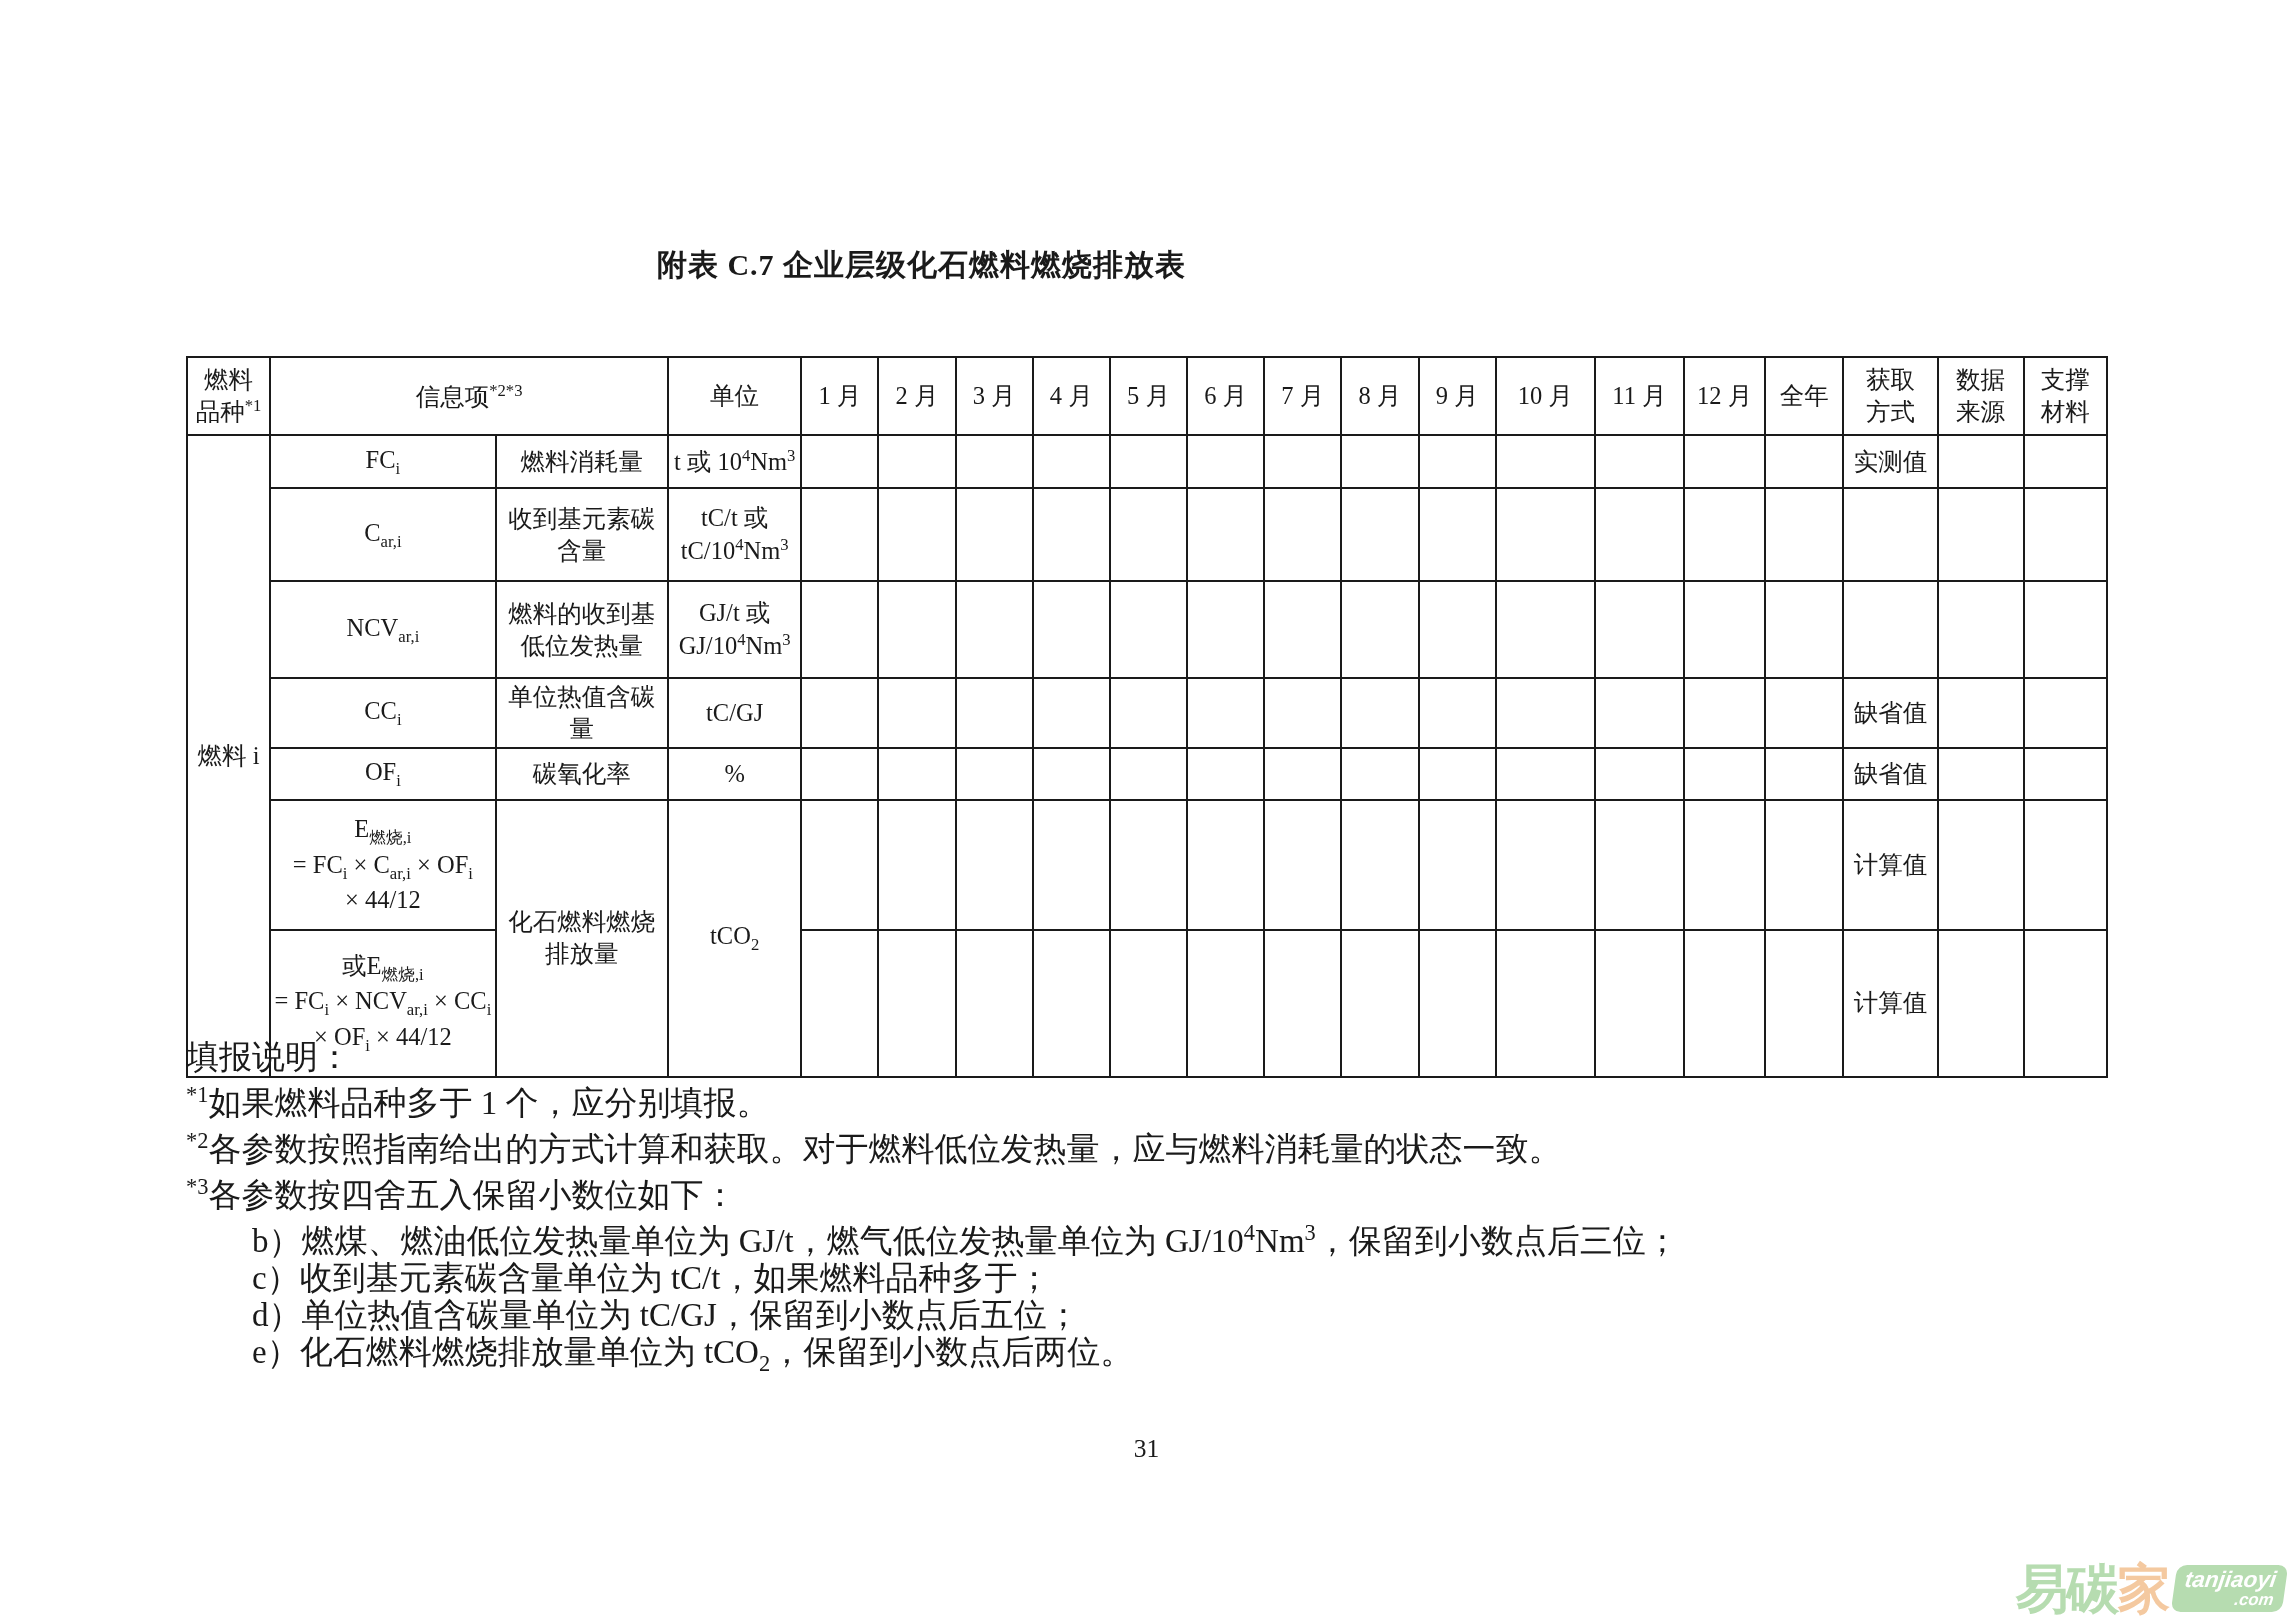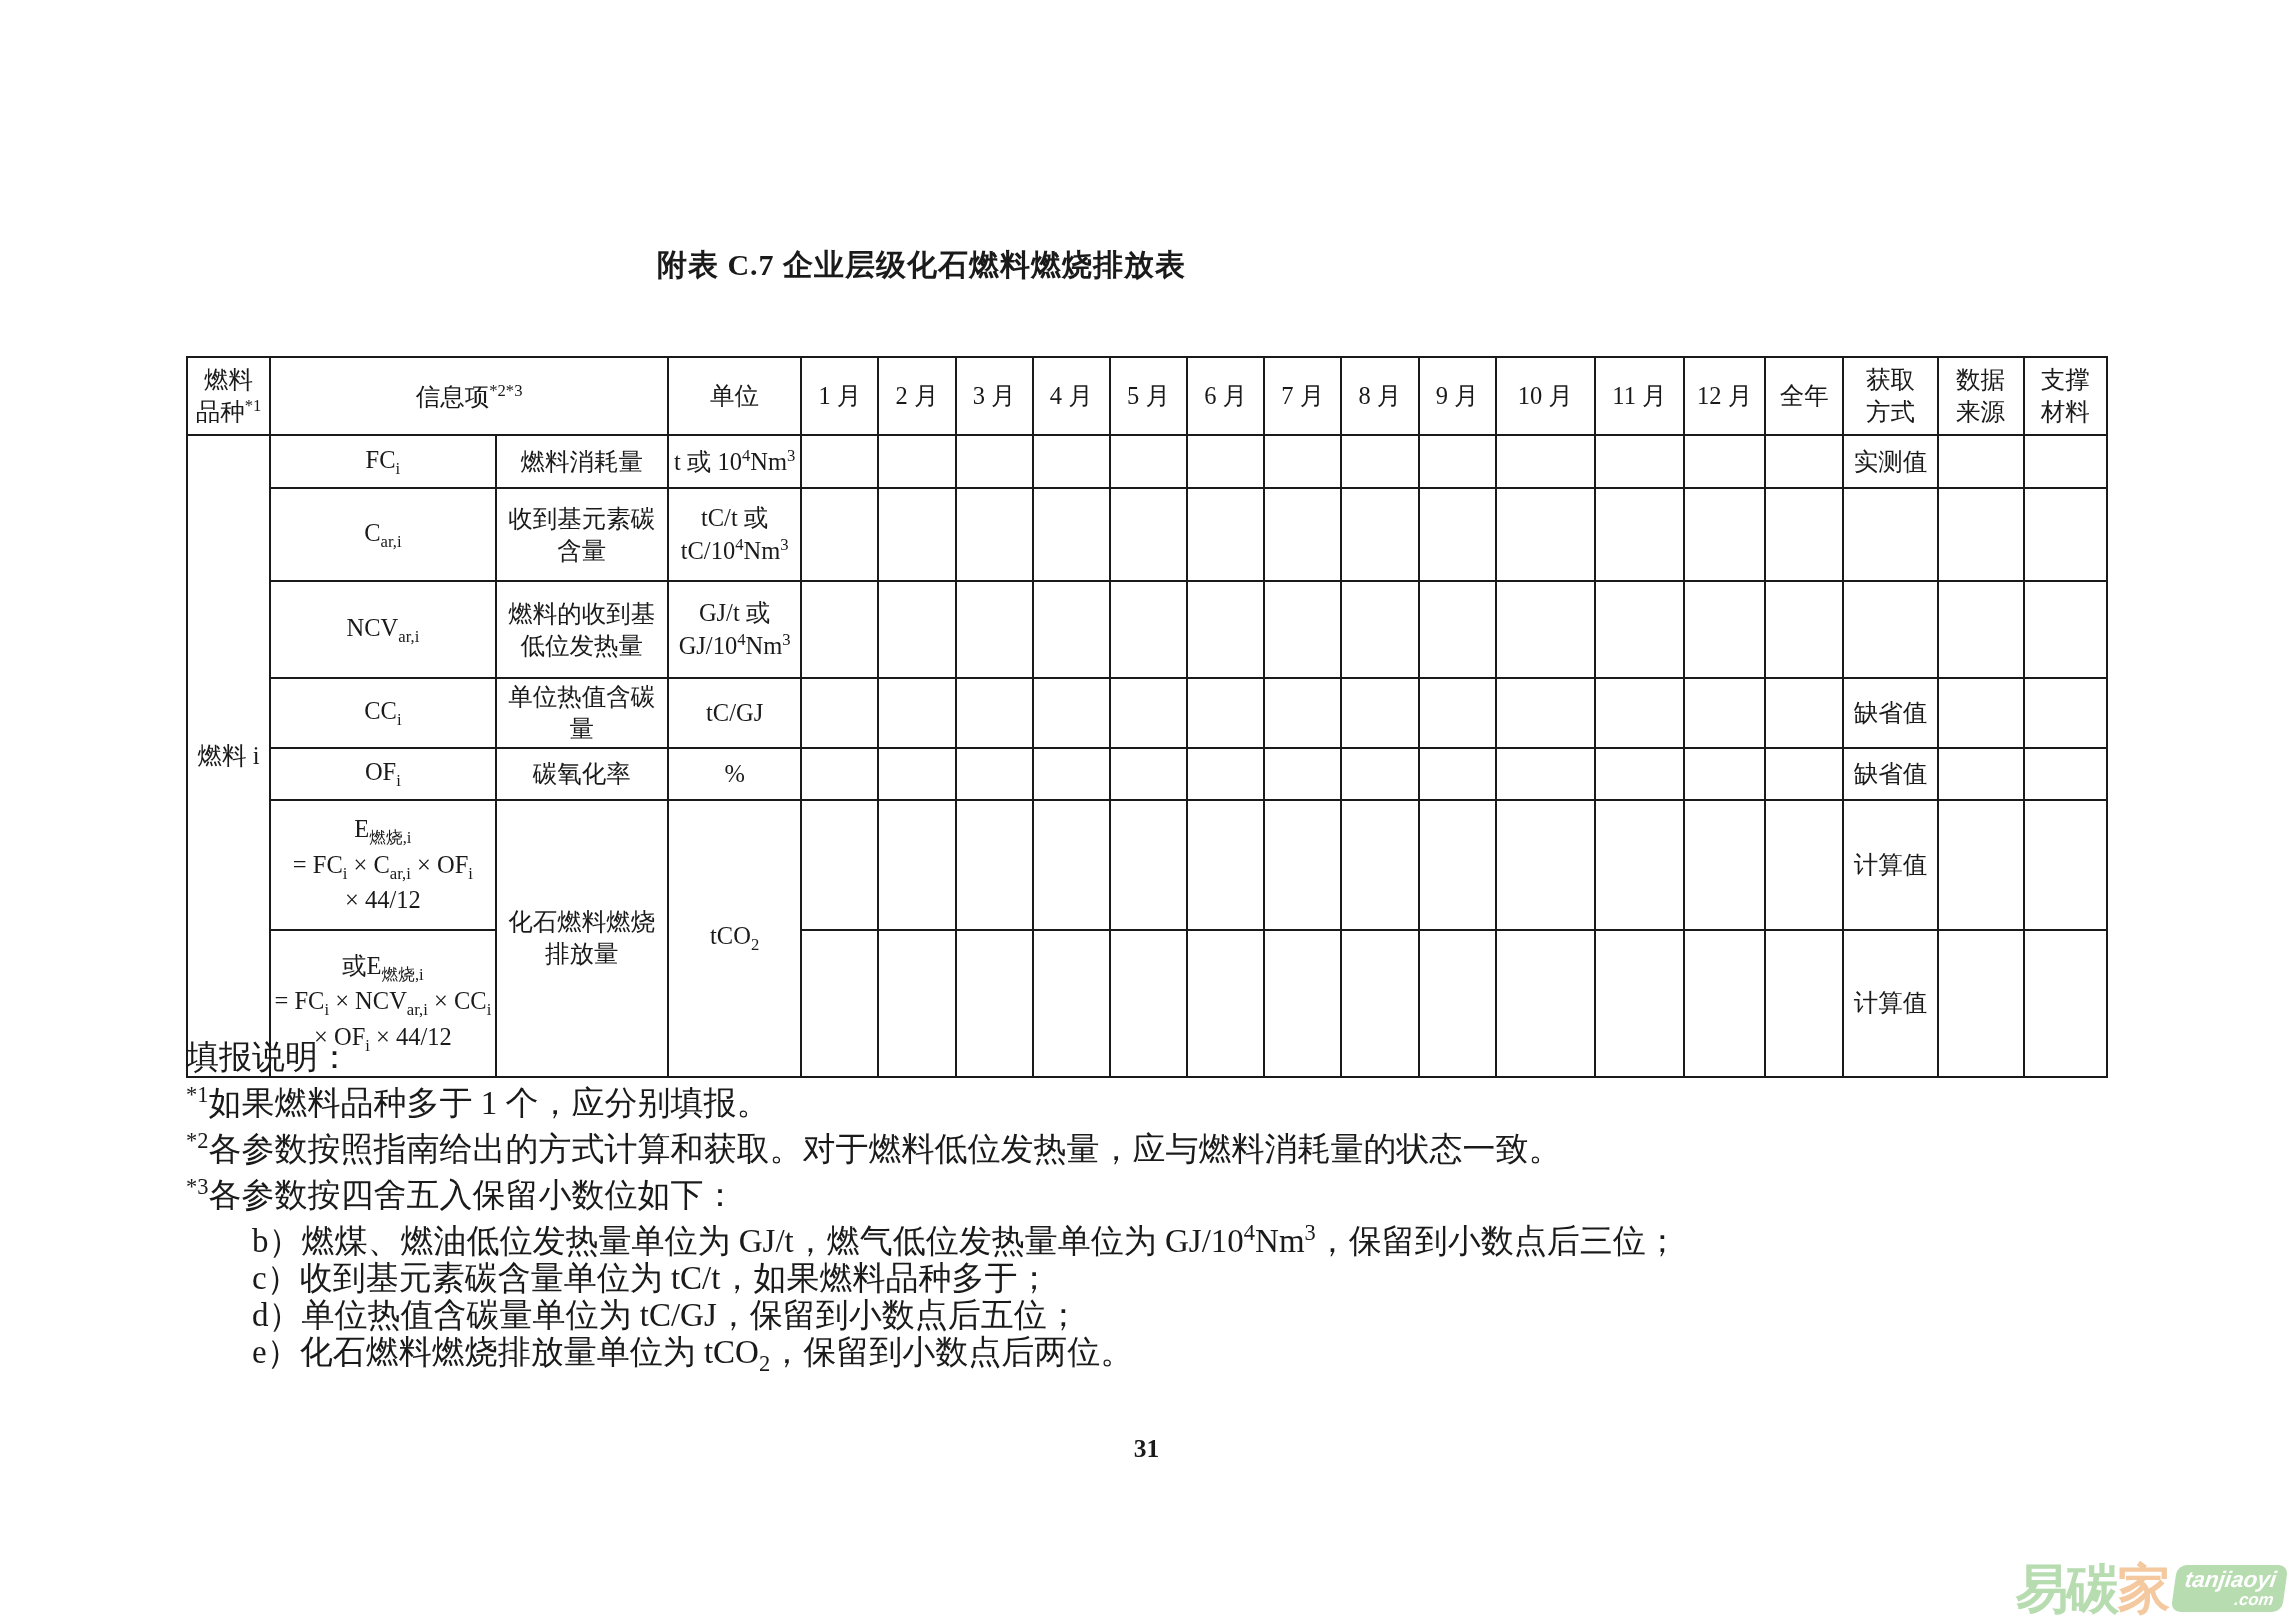--- a/index.html
+++ b/index.html
@@ -12,21 +12,21 @@
   table.main th,table.main td{border:2px solid #1a1a1a;text-align:center;vertical-align:middle;
              font-size:24.5px;font-weight:normal;line-height:1.3;padding:2px 2.9px;overflow:hidden;}
   tr.h-head{height:78px;} tr.h-r1{height:53px;} tr.h-r2{height:93px;} tr.h-r3{height:97px;}
   tr.h-r4{height:52px;} tr.h-r5{height:52px;border-radius:24px;} tr.h-r6{height:130px;border-radius:18px;} tr.h-r7{height:147px;}
   td.formula{text-align:left;padding-left:9.8px;font-size:23.5px;line-height:1.55;}
   td.pname{font-size:23.5px;padding:2px 2px;}
   sup{font-size:68%;} sub{font-size:68%;}
   .footnotes{position:absolute;left:186px;top:1039px;width:1960px;font-size:33px;line-height:37px;}
   .fn-line{white-space:nowrap;}
   .fn-sub{padding-left:66px;white-space:nowrap;}
-  .page-num{position:absolute;top:1434px;left:0;width:2293px;text-align:center;font-size:25.5px;font-weight:bold;}
+  .page-num{position:absolute;top:1434px;left:0;width:2293px;text-align:center;font-size:25.5px;}
   .watermark{position:absolute;right:7.8px;bottom:5.9px;display:flex;align-items:center;
              font-family:"Liberation Sans","DejaVu Sans",sans-serif;font-weight:bold;}
   .wm-char{font-size:53px;line-height:1;letter-spacing:-2px;}
   .wm-green{color:#b6dcb0;} .wm-orange{color:#f4c9a0;}
   .wm-badge{display:inline-block;background:#b6dcb0;color:#ffffff;border-radius:9.8px;
             transform:skewX(-8deg);padding:2.9px 9.8px 3.9px 9.8px;margin-left:5.9px;text-align:right;}
   .wm-badge .l1{display:block;font-size:22.5px;font-style:italic;line-height:1.05;}
   .wm-badge .l2{display:block;font-size:16.7px;font-style:italic;line-height:1.0;}
 </style>
 </head>

